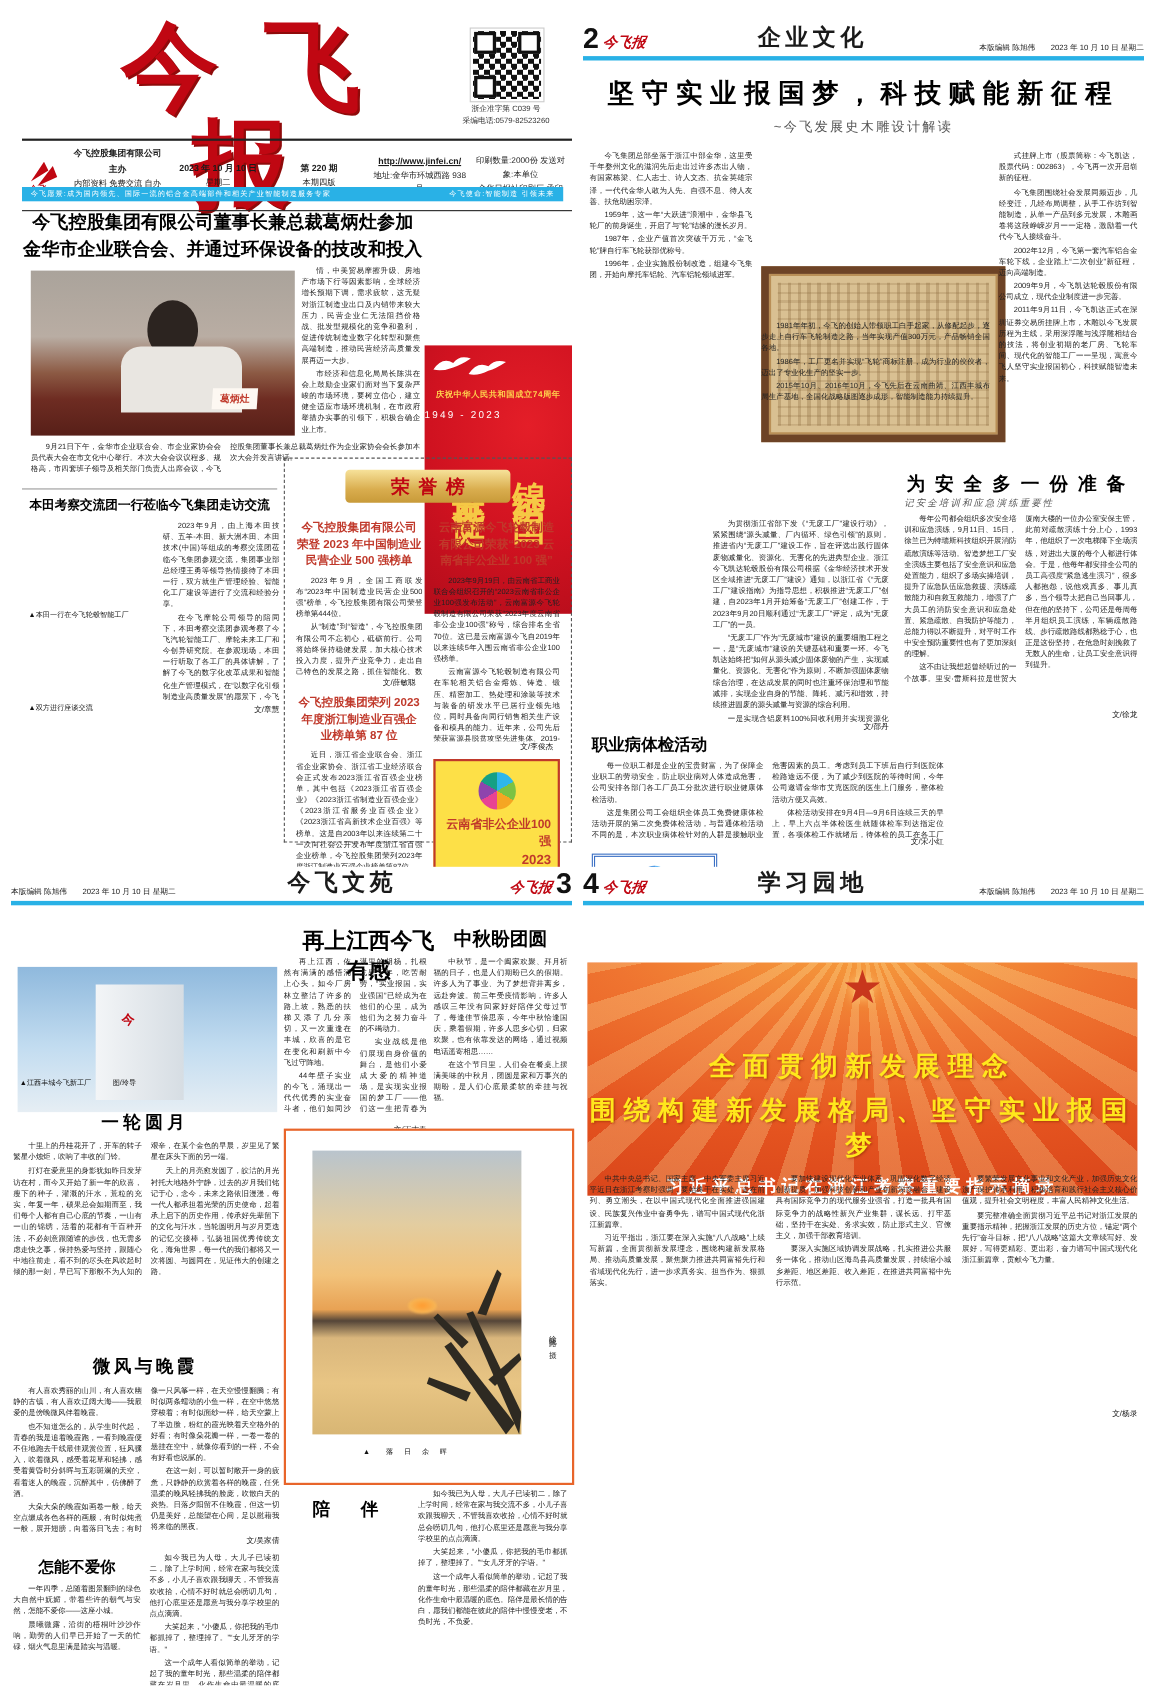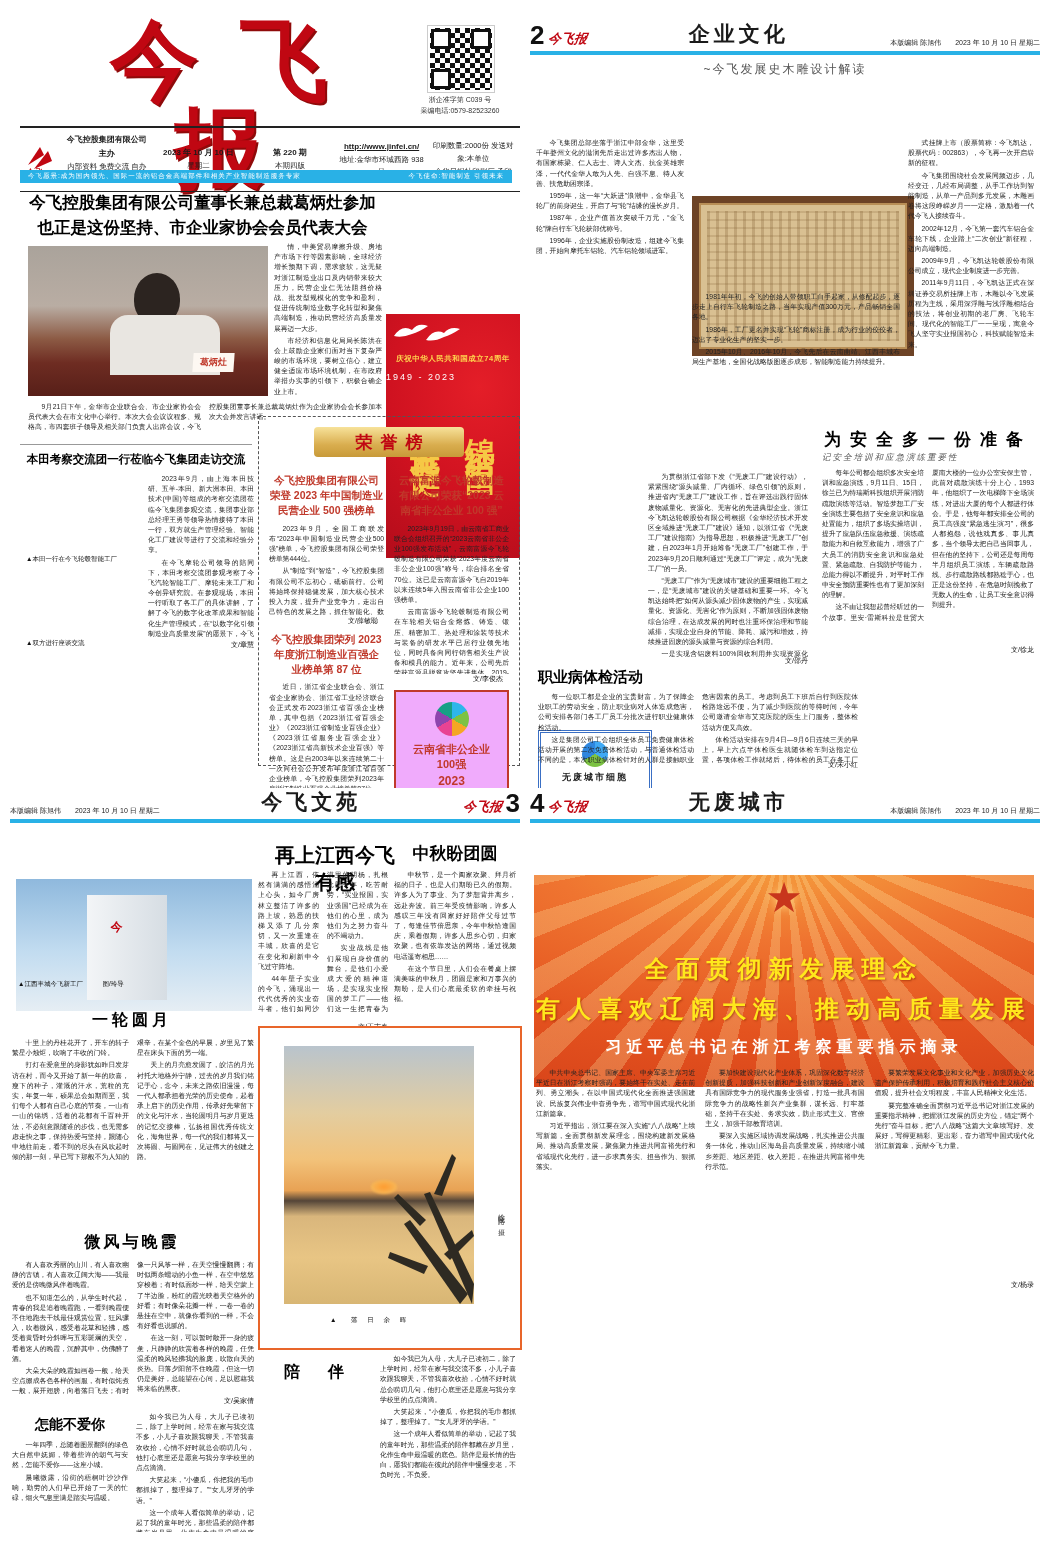--- a/index.html
+++ b/index.html
@@ -58,21 +58,21 @@
   .ph-sunset{background:linear-gradient(180deg,#b9c4cd 0%,#e3cda0 26%,#f2c27a 44%,#e8a254 56%,#544538 60%,#d9b67c 66%,#e8c584 82%,#d8b674 100%);}
   .sun{position:absolute;left:46%;top:52%;width:26px;height:14px;border-radius:50%;background:radial-gradient(#ff9b2f,#f3c268);filter:blur(1px);}
   
   .honor{border:1.5px dashed #555;padding:8px 10px;}
   .ribbon{position:relative;width:150px;height:30px;margin:2px auto 10px;background:linear-gradient(180deg,#f7e29a,#d9ad4e 60%,#c89a39);display:flex;align-items:center;justify-content:center;border-radius:4px;}
   .ribbon span{color:#c00712;font-weight:900;font-size:17px;letter-spacing:8px;padding-left:8px;}
   .ribbon:before,.ribbon:after{content:"";position:absolute;top:6px;width:34px;height:26px;background:linear-gradient(180deg,#e6c264,#b89031);z-index:-1;}
   .ribbon:before{left:-26px;transform:skewY(-14deg);}
   .ribbon:after{right:-26px;transform:skewY(14deg);}
   .honor-h{color:#c0392b;font-weight:900;font-size:10.5px;text-align:center;line-height:1.45;margin:6px 0 5px;}
-  .cert-yn{border:2px solid #c0392b;background:#f0abfc;padding:10px 16px;text-align:center;position:relative;}
+  .cert-yn{border:2px solid #c0392b;background:#fde047;padding:10px 6px;text-align:right;position:relative;}
   .cert-yn .flower{width:34px;height:34px;margin:0 auto 6px;border-radius:50%;background:conic-gradient(#2eb6ea 0 60deg,#7cc243 60deg 120deg,#f5a623 120deg 180deg,#e84393 180deg 240deg,#8e44ad 240deg 300deg,#16a085 300deg 360deg);}
   .cert-yn .t1{color:#c0392b;font-weight:900;font-size:11px;}
   .cert-yn .t2{color:#c0392b;font-weight:900;font-size:12px;margin:2px 0;}
   .cert-yn .t3{color:#c0392b;font-size:7.5px;margin-top:3px;}
   .cert-yn .t4{color:#c0392b;font-size:8.5px;margin-top:4px;text-decoration:underline;}
   .seal{position:absolute;right:6px;bottom:6px;width:26px;height:26px;border:2px solid #d83a2c;border-radius:50%;opacity:.75;}
   .seal:before{content:"★";position:absolute;left:7px;top:4px;color:#d83a2c;font-size:10px;}
   .cert-wf{border:3px double #3a6fc4;background:#fff;padding:8px 6px;text-align:center;position:relative;}
   .cert-wf .logo{width:26px;height:26px;margin:0 auto 4px;border-radius:50%;background:conic-gradient(#3fa9f5 0 120deg,#7cc243 120deg 240deg,#2e86de 240deg 360deg);}
   .cert-wf .t1{font-weight:900;font-size:9px;color:#222;letter-spacing:2px;}
@@ -131,21 +131,21 @@
       <span class="info-cell"><b style="text-decoration:underline;">http://www.jinfei.cn/</b><br><span>地址:金华市环城西路 938 号</span></span>
       <span class="info-cell"><span>印刷数量:2000份 发送对象:本单位</span><br><span>金华日报社印刷厂 承印</span></span>
     </div>
     <div class="abs cyan-bar" style="left:0;top:156px;width:476px;">
       <span>今飞愿景:成为国内领先、国际一流的铝合金高端部件和相关产业智能制造服务专家</span>
       <span>今飞使命:智能制造 引领未来</span>
     </div>
 
     <div class="abs h-main" style="left:0;top:176px;width:365px;font-size:16.5px;line-height:1.5;">
       <div>今飞控股集团有限公司董事长兼总裁葛炳灶参加</div>
-      <div>也正是这份坚持、市企业家协会会员代表大会</div>
+      <div>金华市企业联合会、并通过环保设备的技改和投入</div>
     </div>
 
     <div class="abs photo ph-conf" style="left:8px;top:232px;width:240px;height:150px;">
       <span class="head"></span>
         <span class="shirt"></span>
       <span class="plate">葛炳灶</span>
     </div>
     <div class="abs bt" style="left:254px;top:228px;width:108px;height:156px;overflow:hidden;">
         <p>情，中美贸易摩擦升级、房地产市场下行等因素影响，全球经济增长预期下调，需求疲软，这无疑对浙江制造业出口及内销带来较大压力，民营企业仁无法阻挡价格战、批发型规模化的竞争和盈利，促进传统制造业数字化转型和聚焦高端制造，推动民营经济高质量发展再迈一大步。</p>
         <p>市经济和信息化局局长陈洪在会上鼓励企业家们面对当下复杂严峻的市场环境，要树立信心，建立健全适应市场环境机制，在市政府举措办实事的引领下，积极合确企业上市。</p>
@@ -222,20 +222,21 @@
 
   <section class="page" id="p2" style="left:530px;top:20px;width:510px;height:756px;">
     <div class="phead">
       <span style="display:flex;align-items:flex-end;gap:4px;">
           <span class="num">2</span>
           <span class="paperlogo">今飞报</span>
         </span>
       <span class="sec">企业文化</span>
       <span class="meta">本版编辑 陈旭伟　　2023 年 10 月 10 日 星期二</span>
     </div>
+    <div class="h-main" style="margin-top:14px;font-size:24px;letter-spacing:7px;font-family:'DejaVu Serif',serif;">坚守实业报国梦，科技赋能新征程</div>
     <div class="sub-grey" style="margin-top:6px;font-size:12px;">~今飞发展史木雕设计解读</div>
 
     <div class="abs bt" style="left:6px;top:118px;width:148px;height:280px;overflow:hidden;">
         <p>今飞集团总部坐落于浙江中部金华，这里受千年婺州文化的滋润先后走出过许多杰出人物，有国家栋梁、仁人志士、诗人文杰、抗金英雄宗泽，一代代金华人敢为人先、自强不息、待人友善、扶危助困宗泽。</p>
         <p>1959年，这一年“大跃进”浪潮中，金华县飞轮厂的前身诞生，开启了与“轮”结缘的漫长岁月。</p>
         <p>1987年，企业产值首次突破千万元，“金飞轮”牌自行车飞轮获部优称号。</p>
         <p>1996年，企业实施股份制改造，组建今飞集团，开始向摩托车铝轮、汽车铝轮领域进军。</p>
       </div>
     <div class="abs photo ph-carving" style="left:162px;top:118px;width:208px;height:146px;"></div>
     <div class="abs bt" style="left:162px;top:272px;width:208px;height:126px;overflow:hidden;">
@@ -364,29 +365,29 @@
         <p>这一个成年人看似简单的举动，记起了我的童年时光，那些温柔的陪伴都藏在岁月里，化作生命中最温暖的底色。陪伴是最长情的告白，愿我们都能在彼此的陪伴中慢慢变老，不负时光，不负爱。</p>
       </div>
   </section>
 
   <section class="page" id="p4" style="left:530px;top:788px;width:510px;height:756px;">
     <div class="phead">
       <span style="display:flex;align-items:flex-end;gap:4px;">
           <span class="num">4</span>
           <span class="paperlogo">今飞报</span>
         </span>
-      <span class="sec">无废城市</span>
+      <span class="sec">学习园地</span>
       <span class="meta">本版编辑 陈旭伟　　2023 年 10 月 10 日 星期二</span>
     </div>
 
     <div class="banner4 abs" style="left:4px;top:52px;width:500px;height:212px;">
       <div class="rays"></div>
       <div class="star">★</div>
       <div class="l1" style="margin-top:78px;">全面贯彻新发展理念</div>
-      <div class="l2" style="margin-top:8px;">有人喜欢辽阔大海、推动高质量发展</div>
+      <div class="l2" style="margin-top:8px;">围绕构建新发展格局、坚守实业报国梦</div>
       <div class="l3">习近平总书记在浙江考察重要指示摘录</div>
     </div>
 
     <div class="abs bt cols3" style="left:6px;top:280px;width:498px;height:218px;overflow:hidden;">
         <p>中共中央总书记、国家主席、中央军委主席习近平近日在浙江考察时强调，要始终干在实处、走在前列、勇立潮头，在以中国式现代化全面推进强国建设、民族复兴伟业中奋勇争先，谱写中国式现代化浙江新篇章。</p>
         <p>习近平指出，浙江要在深入实施“八八战略”上续写新篇，全面贯彻新发展理念，围绕构建新发展格局、推动高质量发展，聚焦聚力推进共同富裕先行和省域现代化先行，进一步求真务实、担当作为、狠抓落实。</p>
         <p>要加快建设现代化产业体系，巩固深化数字经济创新提质，加强科技创新和产业创新深度融合，建设具有国际竞争力的现代服务业强省，打造一批具有国际竞争力的战略性新兴产业集群，谋长远、打牢基础，坚持干在实处、务求实效，防止形式主义、官僚主义，加强干部教育培训。</p>
         <p>要深入实施区域协调发展战略，扎实推进公共服务一体化，推动山区海岛县高质量发展，持续缩小城乡差距、地区差距、收入差距，在推进共同富裕中先行示范。</p>
         <p>要繁荣发展文化事业和文化产业，加强历史文化遗产保护传承利用，积极培育和践行社会主义核心价值观，提升社会文明程度，丰富人民精神文化生活。</p>
         <p>要完整准确全面贯彻习近平总书记对浙江发展的重要指示精神，把握浙江发展的历史方位，锚定“两个先行”奋斗目标，把“八八战略”这篇大文章续写好、发展好，写得更精彩、更出彩，奋力谱写中国式现代化浙江新篇章，贡献今飞力量。</p>

